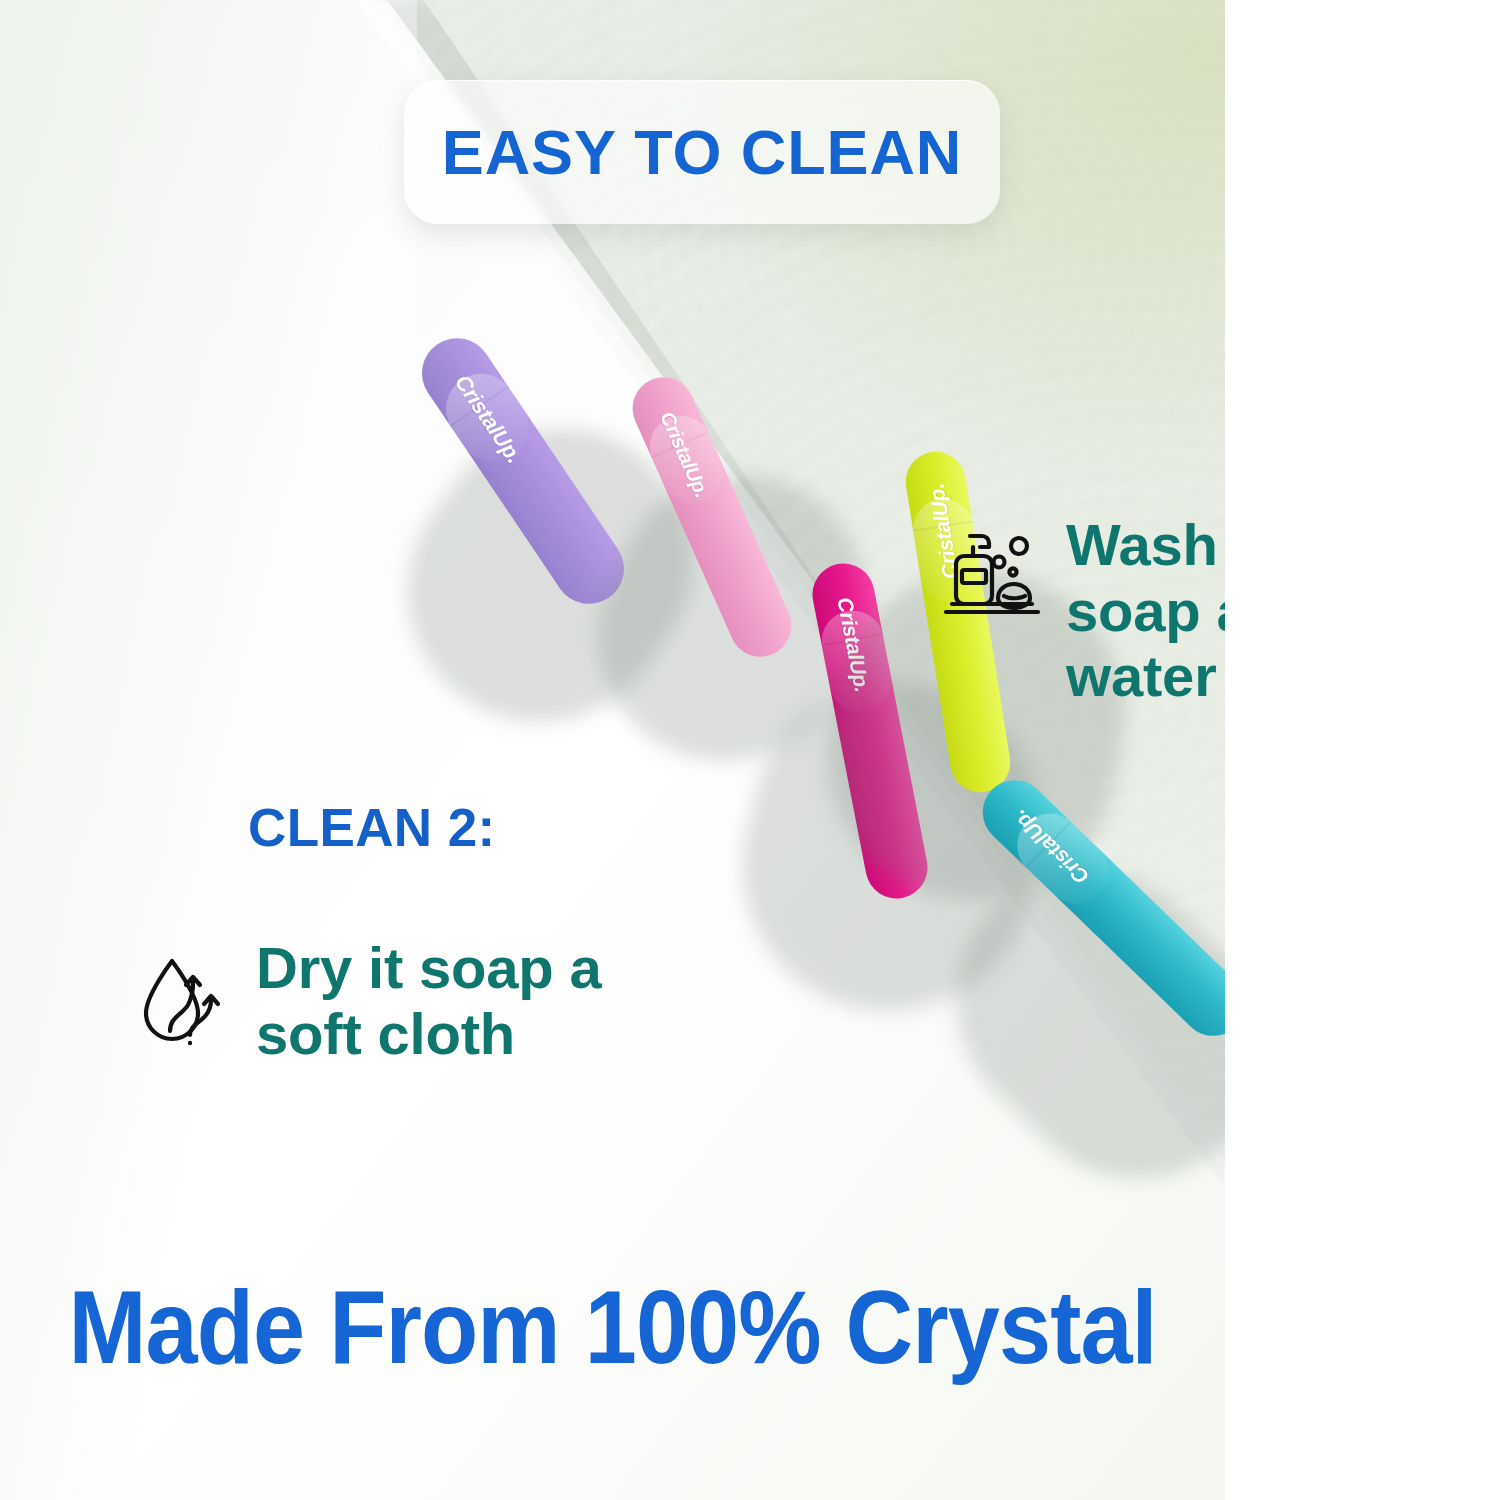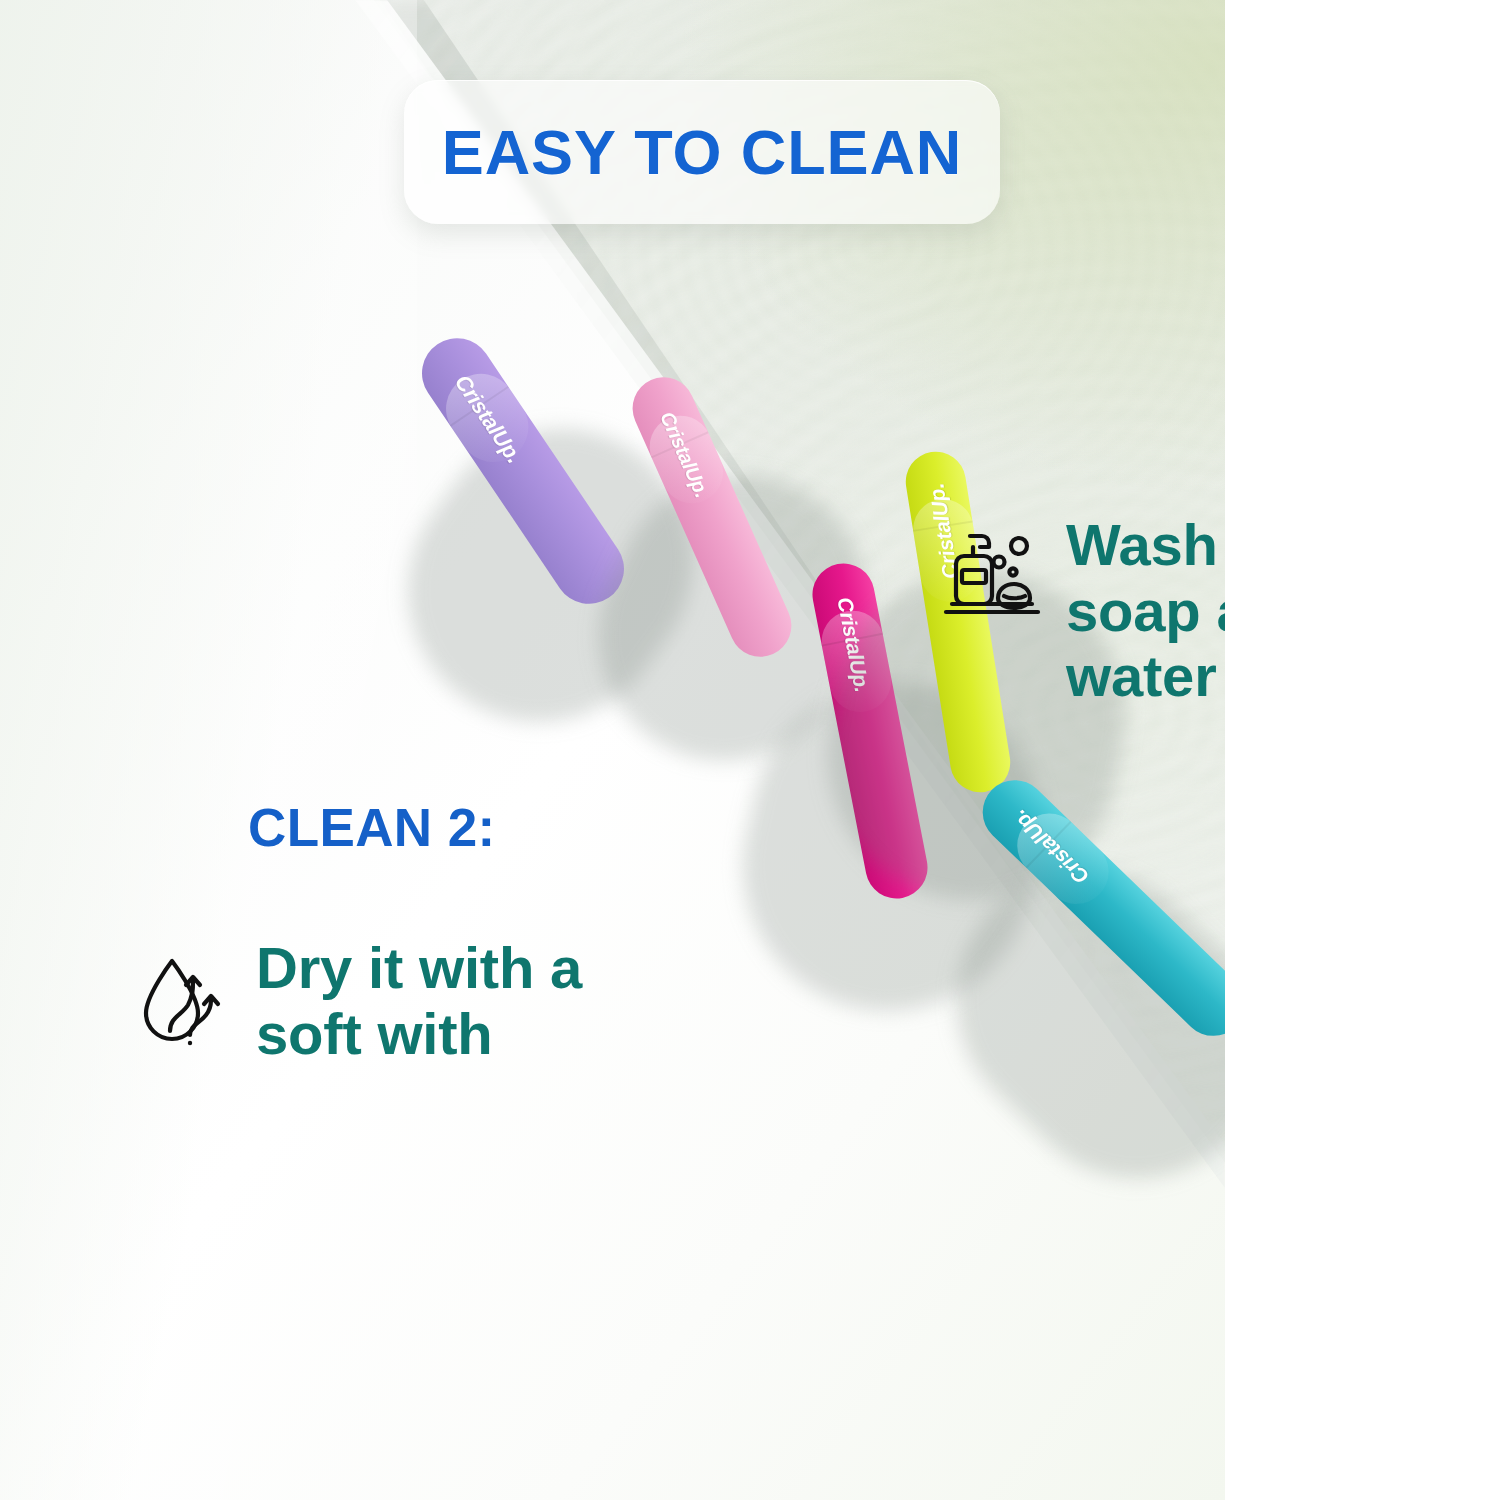--- a/index.html
+++ b/index.html
@@ -324,17 +324,20 @@
 
         <path d="M32 80 c0-14 12-16 18-26 c5-9 5-17 5-24"></path>
         <path d="M48 34 l7-8 l7 8"></path>
 
         <path d="M52 84 c0-10 10-12 16-20 c4-5 5-10 5-15"></path>
         <path d="M66 53 l7-8 l7 8"></path>
 
         <circle cx="52" cy="92" r="2.2" fill="#111111" stroke="none"></circle>
       </svg>
     </div>
-    <div class="step-text">Dry it with a soft with</div>
-  </div>
-
+    <div class="step-text">Dry it soap a soft cloth</div>
+  </div>
+
+  <div class="footer">
+    <span class="footer-text">Made From 100% Crystal</span>
+  </div>
 
 </div>
 
 </body></html>

